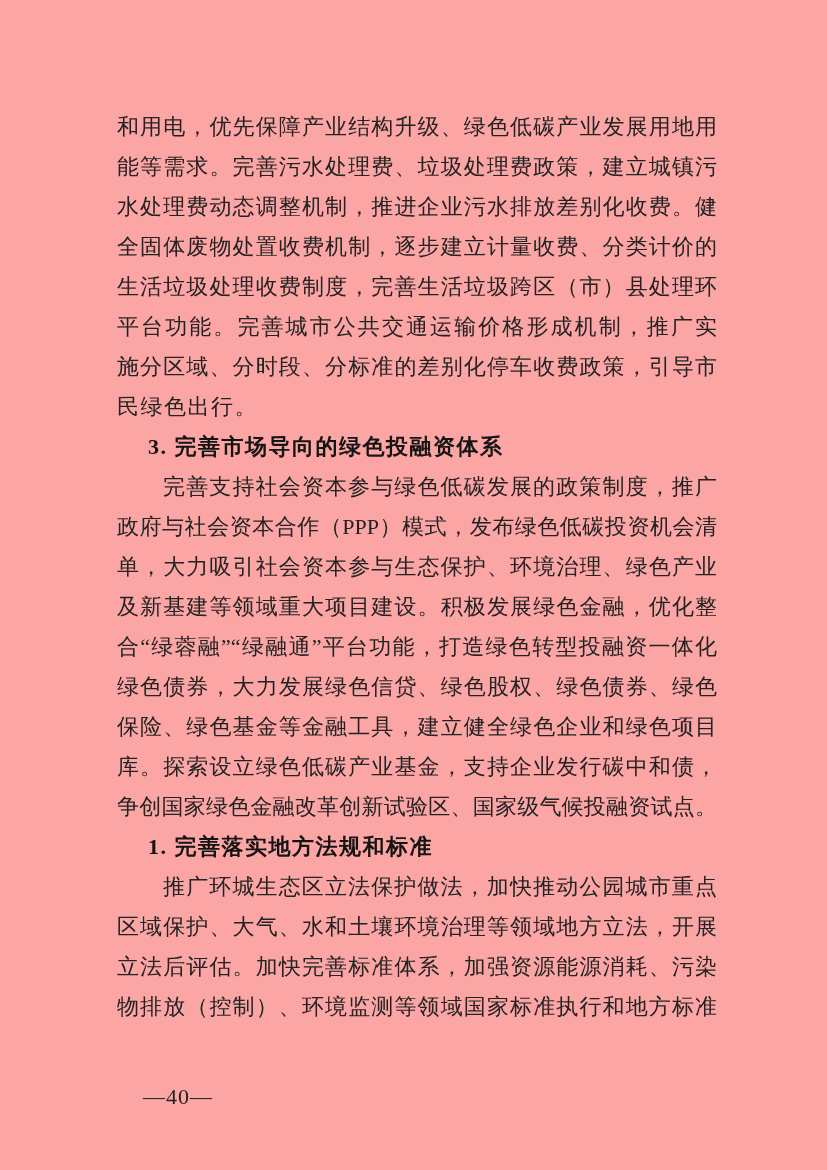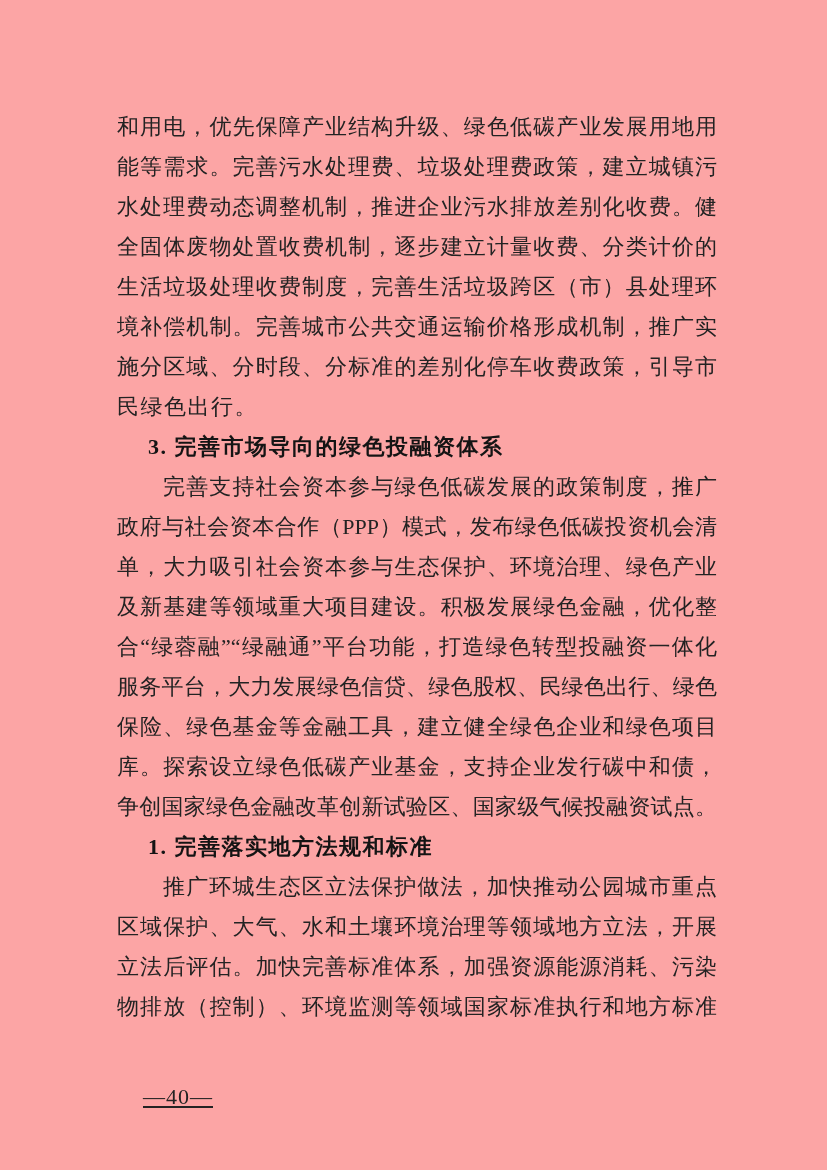--- a/index.html
+++ b/index.html
@@ -49,43 +49,42 @@
   }
   .page-number {
     position: absolute;
     left: 143px;
     top: 1082px;
     height: 30px;
     line-height: 30px;
     font-size: 22px;
     color: #232323;
     letter-spacing: 1px;
-    text-decoration: underline;
   }
 </style>
 </head>
 <body>
 
 <div class="page">
   <main class="text-block">
       <div class="line justify">和用电，优先保障产业结构升级、绿色低碳产业发展用地用</div>
       <div class="line justify">能等需求。完善污水处理费、垃圾处理费政策，建立城镇污</div>
       <div class="line justify">水处理费动态调整机制，推进企业污水排放差别化收费。健</div>
       <div class="line justify">全固体废物处置收费机制，逐步建立计量收费、分类计价的</div>
       <div class="line justify">生活垃圾处理收费制度，完善生活垃圾跨区（市）县处理环</div>
-      <div class="line justify">境补偿机制。完善城市公共交通运输价格形成机制，推广实</div>
+      <div class="line justify">平台功能。完善城市公共交通运输价格形成机制，推广实</div>
       <div class="line justify">施分区域、分时段、分标准的差别化停车收费政策，引导市</div>
       <div class="line">民绿色出行。</div>
       <div class="line heading">3. 完善市场导向的绿色投融资体系</div>
       <div class="line justify indent">完善支持社会资本参与绿色低碳发展的政策制度，推广</div>
       <div class="line justify">政府与社会资本合作（PPP）模式，发布绿色低碳投资机会清</div>
       <div class="line justify">单，大力吸引社会资本参与生态保护、环境治理、绿色产业</div>
       <div class="line justify">及新基建等领域重大项目建设。积极发展绿色金融，优化整</div>
       <div class="line justify">合“绿蓉融”“绿融通”平台功能，打造绿色转型投融资一体化</div>
-      <div class="line justify">服务平台，大力发展绿色信贷、绿色股权、民绿色出行、绿色</div>
+      <div class="line justify">绿色债券，大力发展绿色信贷、绿色股权、绿色债券、绿色</div>
       <div class="line justify">保险、绿色基金等金融工具，建立健全绿色企业和绿色项目</div>
       <div class="line justify">库。探索设立绿色低碳产业基金，支持企业发行碳中和债，</div>
       <div class="line justify">争创国家绿色金融改革创新试验区、国家级气候投融资试点。</div>
       <div class="line heading">1. 完善落实地方法规和标准</div>
       <div class="line justify indent">推广环城生态区立法保护做法，加快推动公园城市重点</div>
       <div class="line justify">区域保护、大气、水和土壤环境治理等领域地方立法，开展</div>
       <div class="line justify">立法后评估。加快完善标准体系，加强资源能源消耗、污染</div>
       <div class="line justify">物排放（控制）、环境监测等领域国家标准执行和地方标准</div>
     </main>
   <div class="page-number">—40—</div>

